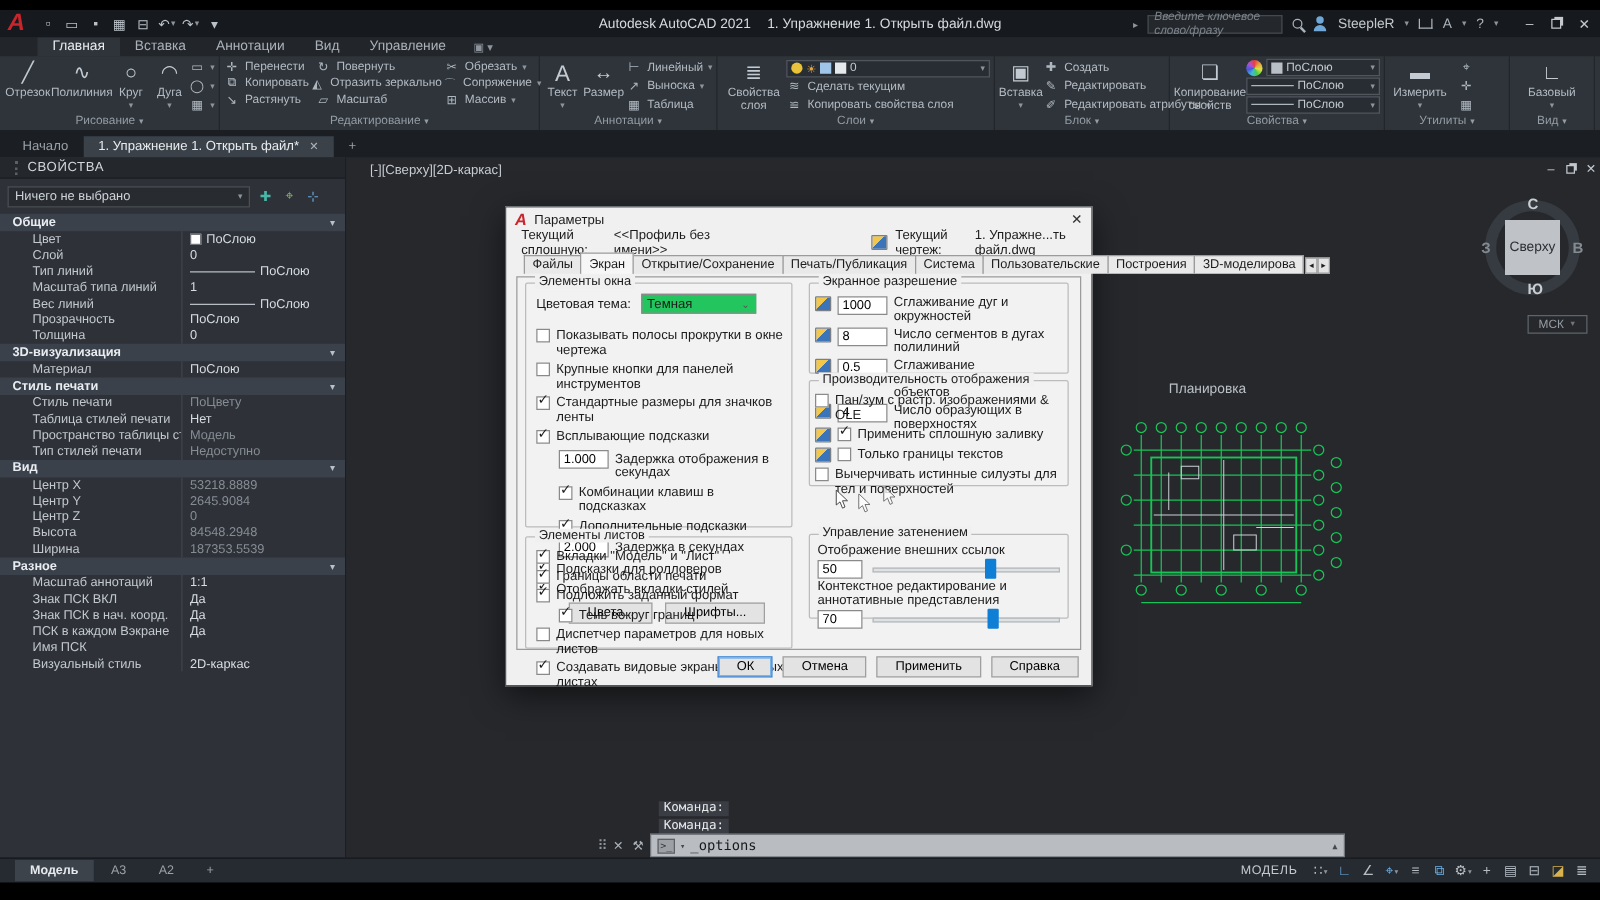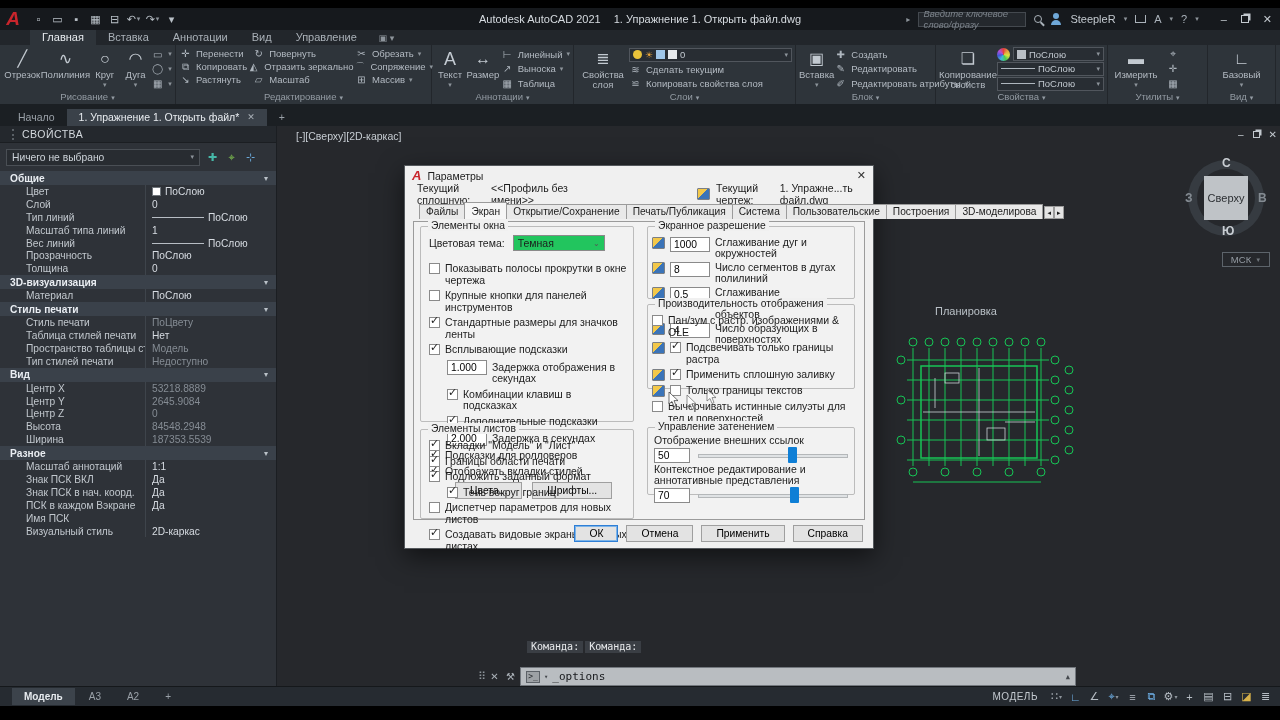--- a/index.html
+++ b/index.html
@@ -122,21 +122,21 @@
   .vdir.dim { color:#848b92; }
   .ucsbadge { left:1222px; top:252px; width:48px; height:15px; border:1px solid #5d646b; color:#959ca4;
               font-size:9.5px; display:flex; align-items:center; justify-content:center; gap:4px; }
   .ucsbadge .dd { font-size:6px; color:#70767c; }
 
   
   .planlabel { left:906px; top:305px; width:120px; text-align:center; color:#b9c0c6; font-size:11px; }
   .plansvg { left:885px; top:318px; }
 
   
-  .cmdhist { left:527px; top:641px; display:flex; flex-direction:row; gap:2px; }
+  .cmdhist { left:527px; top:641px; display:flex; flex-direction:column; gap:2px; }
   .cmdhist .hline { background:rgba(60,64,70,0.92); color:#e8eaec; font-family:"DejaVu Sans Mono", monospace;
                     font-size:10px; padding:0 4px; height:12px; line-height:12px; width:max-content; }
   .cmdwrap { left:478px; top:667px; display:flex; align-items:center; gap:3px; }
   .cmdgrip { color:#8d949b; font-size:11px; letter-spacing:-1px; }
   .cmdico { color:#aab1b8; font-size:10px; width:13px; text-align:center; }
   .cmdfield { width:556px; height:19px; background:#b9bdc1; border:1px solid #73787e; display:flex;
               align-items:center; padding:0 5px; gap:4px; font-family:"DejaVu Sans Mono", monospace;
               font-size:11px; color:#17191c; }
   .promptbox { width:14px; height:12px; border:1px solid #5c6167; background:#9da1a5; font-size:8px;
                display:flex; align-items:center; justify-content:center; color:#2c2f33; }
@@ -965,25 +965,20 @@
     <div class="grp" style="left:242px;top:138px;width:208px;height:85px;">
       <span class="leg">Производительность отображения</span>
       <div style="position:absolute;left:4px;top:6px;right:3px;" id="perfChecks">
           <div class="crow">
             <span class="cb"></span>
             <span>Пан/зум с растр. изображениями &amp; OLE</span>
           </div>
           <div class="crow">
             <span class="dwg"></span>
             <span class="cb on"></span>
-            <span>Подсвечивать только границы растра</span>
-          </div>
-          <div class="crow">
-            <span class="dwg"></span>
-            <span class="cb on"></span>
             <span>Применить сплошную заливку</span>
           </div>
           <div class="crow">
             <span class="dwg"></span>
             <span class="cb"></span>
             <span>Только границы текстов</span>
           </div>
           <div class="crow">
             <span class="cb"></span>
             <span>Вычерчивать истинные силуэты для тел и поверхностей</span>

